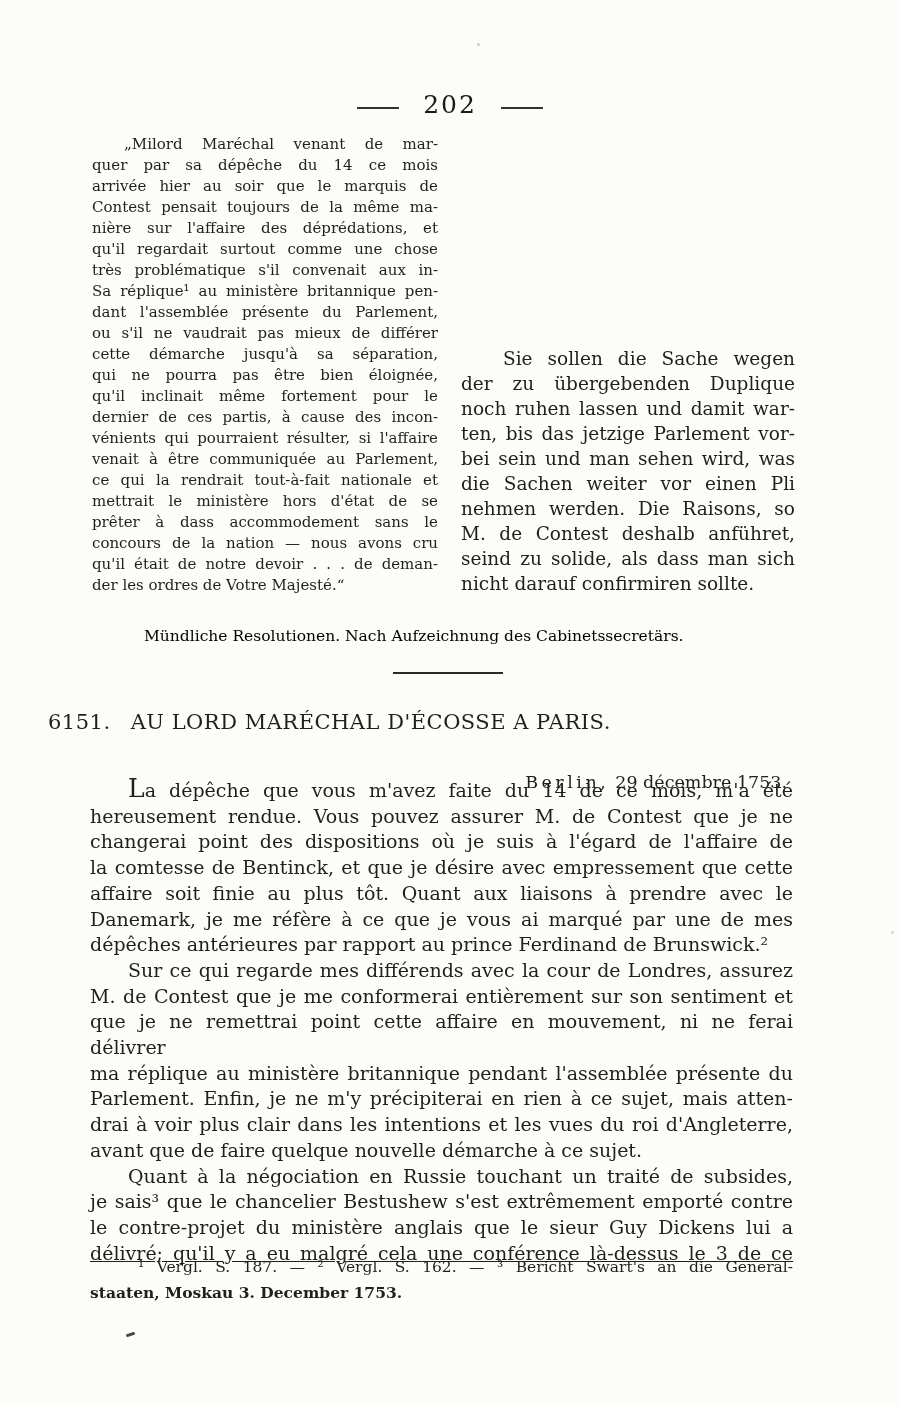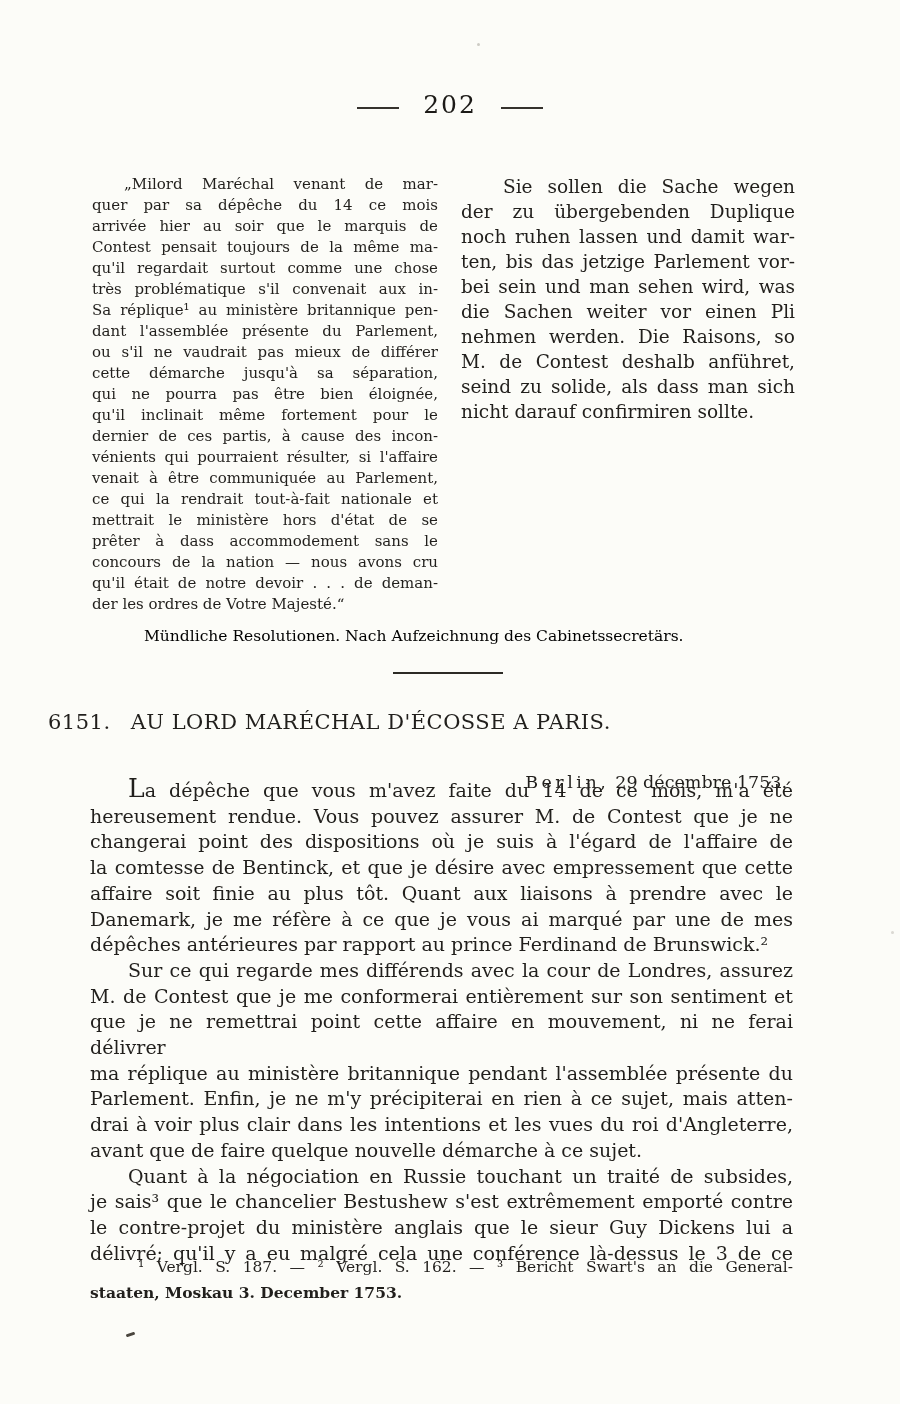--- a/index.html
+++ b/index.html
@@ -19,36 +19,36 @@
     gap: 24px;
   }
   .head-rule { width: 42px; height: 2px; background: #35322d; margin-top: 6px; }
   .page-number {
     font-size: 25px; letter-spacing: 2px; color: #1c1a17;
   }
 
   
   .quote-block {
     position: absolute; top: 134px; left: 92px; width: 703px;
-    display: flex; align-items: flex-start; margin-top: 40px;
+    display: flex; align-items: flex-end;
   }
   .quote-left {
     width: 346px; font-size: 15px; line-height: 21px;
   }
   .quote-divider {
     border-left: 2px dotted #8d8a82;
     margin: 2px 12px 0 9px;
   }
   .quote-right {
     flex: 1; font-size: 18.5px; line-height: 25px;
   }
 
   .line { text-align: justify; text-align-last: justify; }
   .para .line:last-child { text-align-last: left; }
-  .para.cont .line:last-child { text-align-last: justify; }
+  .para.cont .line:last-child { text-align-last: justify; text-decoration: underline; }
   .quote-left .line:first-child  { text-indent: 32px; }
   .quote-right .line:first-child { text-indent: 42px; }
 
   
   .source-note {
     position: absolute; top: 627px; left: 92px; width: 703px;
     padding-left: 52px; box-sizing: border-box;
     font-size: 15.5px; color: #000000;
   }
 
@@ -109,20 +109,21 @@
   <div class="page-number">202</div>
   <div class="head-rule"></div>
 </div>
 
 <div class="quote-block">
   <div class="quote-left para">
       <div class="line">„Milord Maréchal venant de mar-</div>
       <div class="line">quer par sa dépêche du 14 ce mois</div>
       <div class="line">arrivée hier au soir que le marquis de</div>
       <div class="line">Contest pensait toujours de la même ma-</div>
+      <div class="line">nière sur l'affaire des déprédations, et</div>
       <div class="line">qu'il regardait surtout comme une chose</div>
       <div class="line">très problématique s'il convenait aux in-</div>
       <div class="line">Sa réplique¹ au ministère britannique pen-</div>
       <div class="line">dant l'assemblée présente du Parlement,</div>
       <div class="line">ou s'il ne vaudrait pas mieux de différer</div>
       <div class="line">cette démarche jusqu'à sa séparation,</div>
       <div class="line">qui ne pourra pas être bien éloignée,</div>
       <div class="line">qu'il inclinait même fortement pour le</div>
       <div class="line">dernier de ces partis, à cause des incon-</div>
       <div class="line">vénients qui pourraient résulter, si l'affaire</div>

